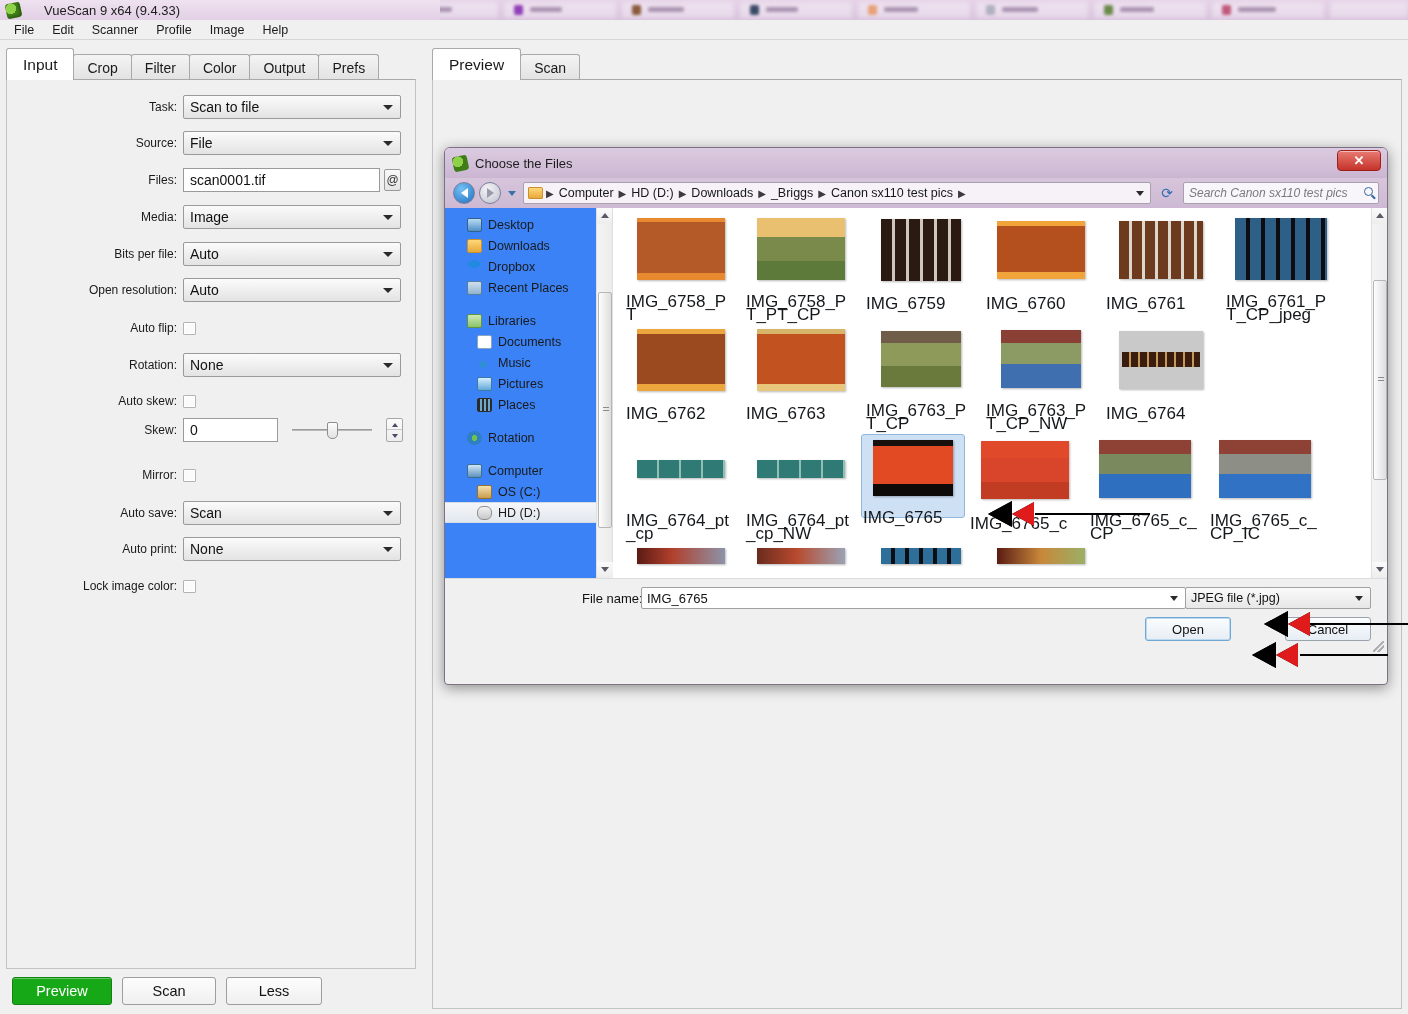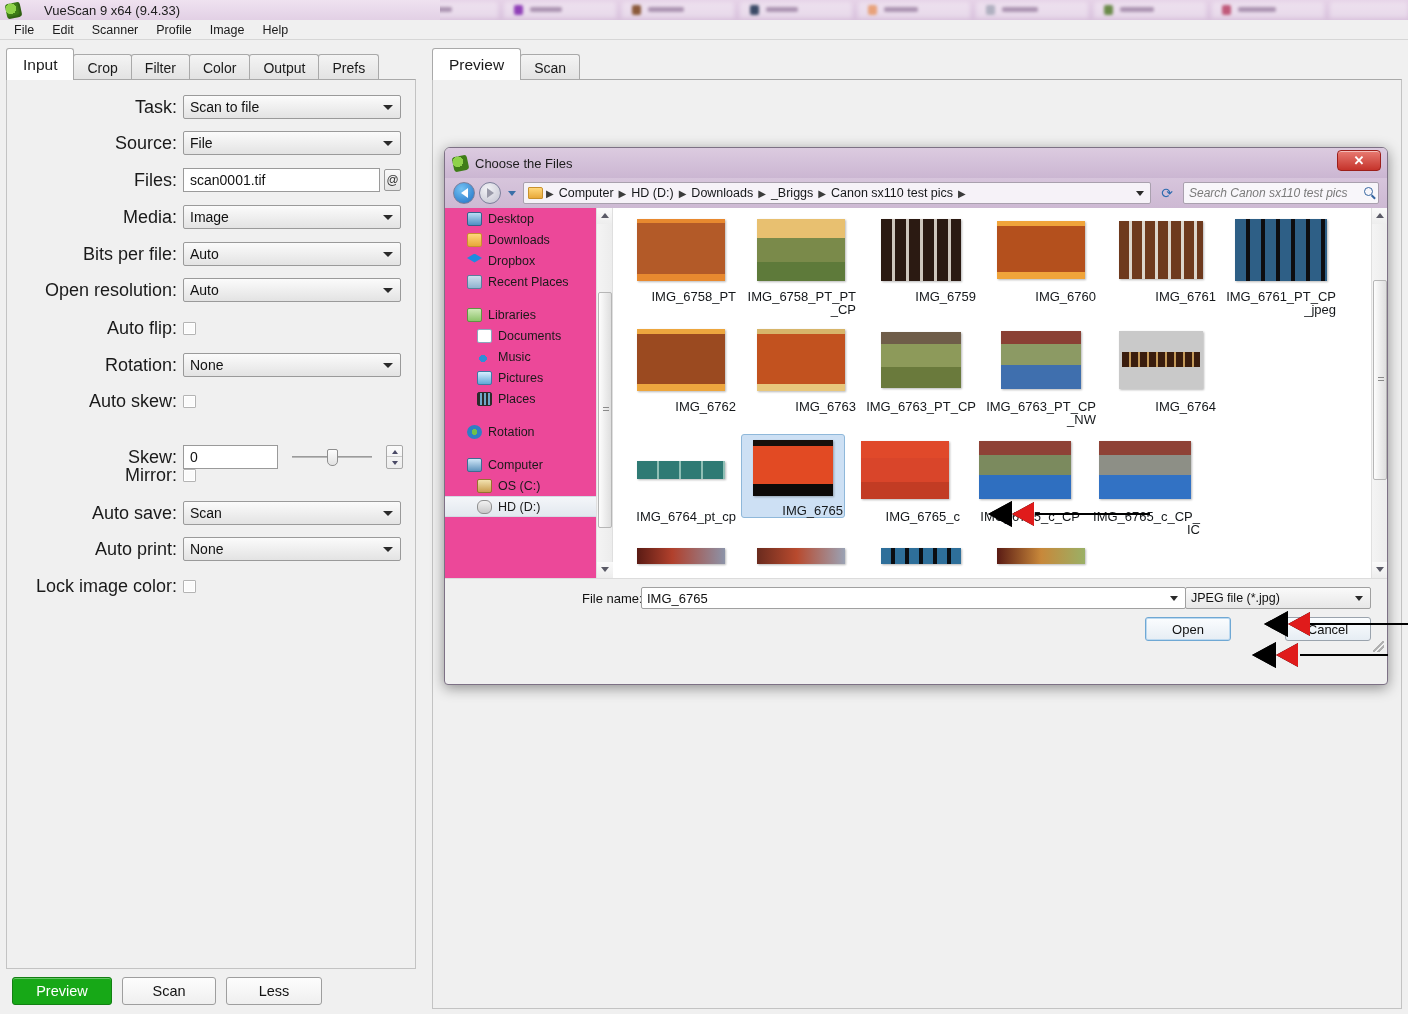--- a/index.html
+++ b/index.html
@@ -75,21 +75,21 @@
     border-color:#a9a9a9; position:relative; z-index:3;
   }
   .left-pane{
     position:absolute; left:6px; top:38px; width:410px; height:890px;
     background:#f0f0f0; border:1px solid #c3c3c3; border-top:1px solid #a9a9a9;
   }
 
   .frow{ position:absolute; left:0; width:410px; height:26px; display:flex; align-items:center; }
   .flabel{
     width:176px; text-align:right; padding-right:6px;
-    font-size:18px; color:#1a1a1a; white-space:nowrap;
+    font-size:12px; color:#1a1a1a; white-space:nowrap;
   }
   .combo{
     width:218px; height:24px; position:relative;
     background:linear-gradient(to bottom,#fbfbfb,#e3e3e3);
     border:1px solid #9a9a9a; border-radius:2px;
     display:flex; align-items:center; padding-left:6px;
     font-size:14px; color:#111;
   }
   .combo .arrow{
     position:absolute; right:7px; top:9px; width:0; height:0;
@@ -248,22 +248,22 @@
   .icon-pane{ width:15px;height:14px; border:1.5px solid #3f6e96; border-radius:1px; background:#fff; position:relative; }
   .icon-pane::after{ content:""; position:absolute; right:0; top:0; bottom:0; width:5px; background:#9fc6e4; }
   .icon-help{ width:17px;height:17px; border-radius:50%;
     background:radial-gradient(circle at 35% 30%,#7fc4ee,#1b63a8);
     color:#fff; font-size:12px; font-weight:bold; display:flex; align-items:center; justify-content:center; }
 
   .dlg-body{ height:370px; display:flex; background:#fff; }
 
   
   .navpane{
-    width:168px; background:#ec4899; border-right:1px solid #dfdfdf;
-    position:relative; 
+    width:168px; background:#3b82f6; border-right:1px solid #dfdfdf;
+    position:relative; padding-top:6px;
   }
   .nav-item{ height:21px; display:flex; align-items:center; padding-left:22px; font-size:12.5px; color:#1a1a1a; gap:6px; }
   .nav-item.child{ padding-left:32px; }
   .nav-item.selected{
     background:linear-gradient(to bottom,#f4f6f9,#e2e8ef);
     border-top:1px solid #d3dbe4; border-bottom:1px solid #d3dbe4;
   }
   .nav-spacer{ height:12px; }
   .nicon{ width:15px; height:14px; flex:none; border-radius:2px; }
   .ni-desktop{ background:linear-gradient(to bottom,#b9dcf4,#4f8fc4); border:1px solid #33618c; }
@@ -301,21 +301,21 @@
   }
 
   
   .filearea{ flex:1; position:relative; background:#fff; overflow:hidden; }
   .grid{ position:absolute; left:0; top:-6px; width:100%; padding:8px 4px 0 8px; }
   .grow{ display:flex; }
   .cell{ width:120px; height:110px; display:flex; flex-direction:column; align-items:center; padding-top:8px; }
   .cell .thumbwrap{ height:64px; display:flex; align-items:center; justify-content:center; }
   .cell .thumb{ box-shadow:1px 1px 2px rgba(0,0,0,.28); }
   .cell .cap{
-    margin-top:8px; width:110px; text-align:right; font-size:13px;
+    margin-top:15px; width:110px; text-align:left; font-size:17px;
     color:#15181b; line-height:13px; word-break:break-all;
   }
   .cell.selected{
     background:#cde0f4; border:1px solid #8fb8da; border-radius:3px;
     width:104px; height:84px; margin-top:4px; padding-top:5px;
   }
   .cell.selected .cap{ width:100px; }
 
   
   .dlg-bottom{ height:76px; background:#f0f0f0; position:relative; border-top:1px solid #dcdcdc; }
@@ -486,21 +486,21 @@
         <span>None</span>
         <span class="arrow"></span>
       </div>
     </div>
 
     <div class="frow" style="top:308px">
       <div class="flabel">Auto skew:</div>
       <div class="chk"></div>
     </div>
 
-    <div class="frow" style="top:364px">
+    <div class="frow" style="top:337px">
       <div class="flabel">Skew:</div>
       <div class="textbox" style="width:95px">
         <span>0</span>
       </div>
       <div class="slider">
         <div class="track"></div>
         <div class="thumb"></div>
       </div>
       <div class="spin">
         <div class="up">
@@ -759,20 +759,27 @@
         </div>
 
         <div class="grow">
           <div class="cell">
             <div class="thumbwrap">
                 <div class="thumb" style="width:88px;height:18px;background:
                 repeating-linear-gradient(to right,#2f7a74 0 20px,#8fbfb5 20px 22px),#2f7a74;"></div>
               </div>
             <div class="cap">IMG_6764_pt_cp</div>
           </div>
+          <div class="cell">
+            <div class="thumbwrap">
+                <div class="thumb" style="width:88px;height:18px;background:
+                repeating-linear-gradient(to right,#2f7a74 0 20px,#8fbfb5 20px 22px),#2f7a74;"></div>
+              </div>
+            <div class="cap">IMG_6764_pt_cp_NW</div>
+          </div>
           <div class="cell selected">
             <div class="thumbwrap" style="height:58px">
                 <div class="thumb" style="width:80px;height:56px;background:
                 linear-gradient(to bottom,#17100c 0 10%,#e24a23 10% 78%,#0d0a08 78% 100%);"></div>
               </div>
             <div class="cap">IMG_6765</div>
           </div>
           <div class="cell">
             <div class="thumbwrap">
                 <div class="thumb" style="width:88px;height:58px;background:

